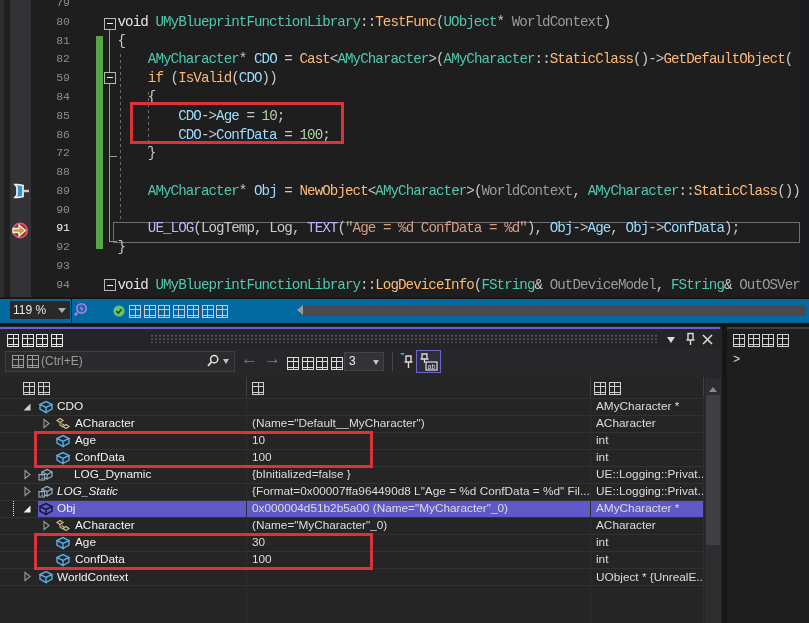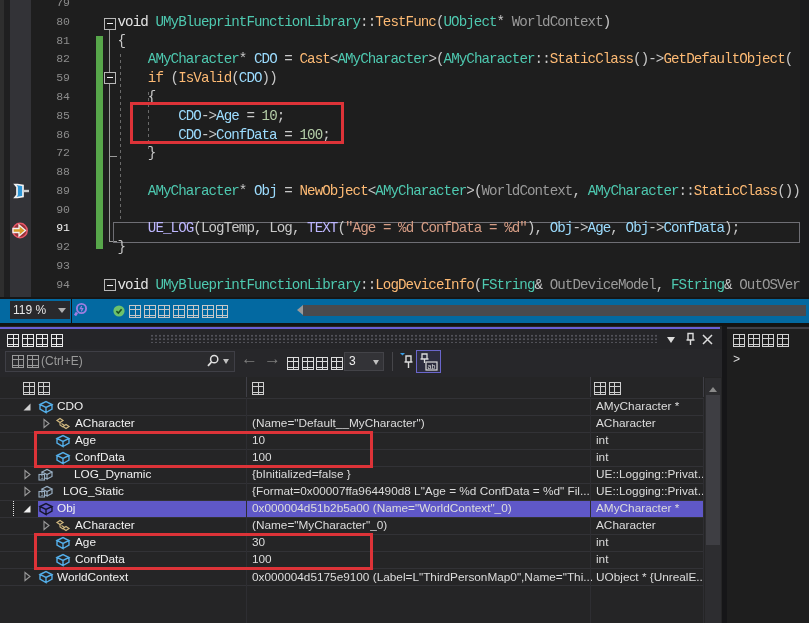--- a/index.html
+++ b/index.html
@@ -216,35 +216,35 @@
         </div>
   <div class="row" style="top:85.25px;">
           <svg class="icon" style="left:23px;top:3px;" width="9" height="11" viewBox="0 0 9 11">
             <polygon points="2,1.5 7,5.5 2,9.5" fill="none" stroke="#9a9a9a" stroke-width="1.1"></polygon>
           </svg>
           <svg class="icon" style="left:38px;top:2px;" width="16" height="14" viewBox="0 0 16 14">
             <path d="M4 4 L9 1.5 L14 4 L9 6.5 Z M4 4 L4 8.5 L9 11 L9 6.5 M14 4 L14 8.5 L9 11" fill="none" stroke="#9ab0c4" stroke-width="1.2"></path>
             <rect x="1" y="6.5" width="5.5" height="5.5" fill="#252526" stroke="#9ab0c4" stroke-width="1.1"></rect>
             <text x="2.6" y="11" font-size="5.5" fill="#9ab0c4" font-family="Liberation Sans">1</text>
           </svg>
-          <span class="nm" style="left:63px;color:#f0f0f0;">LOG_Static</span>
+          <span class="nm" style="left:57px;color:#f0f0f0;font-style:italic;">LOG_Static</span>
           <span class="vl">{Format=0x00007ffa964490d8 L"Age = %d ConfData = %d" Fil...</span>
           <span class="ty">UE::Logging::Privat...</span>
         </div>
   <div class="row" style="top:102.30px;">
           <div class="abs" style="left:38px;top:0;width:665px;height:17px;background:#5f58c8;"></div>
           <div class="abs" style="left:13px;top:0;width:689px;height:16px;border:1px dotted #e8e8e8;"></div>
           <svg class="icon" style="left:22px;top:4px;" width="10" height="10" viewBox="0 0 10 10">
             <polygon points="1.5,8.5 8.5,8.5 8.5,1.5" fill="#f0f0f0"></polygon>
           </svg>
           <svg class="icon" style="left:38px;top:2px;" width="16" height="14" viewBox="0 0 16 14">
             <path d="M2 4.5 L8 1.5 L14 4.5 L8 7.5 Z M2 4.5 L2 9 L8 12.5 L8 7.5 M14 4.5 L14 9 L8 12.5" fill="none" stroke="#16162e" stroke-width="1.4"></path>
           </svg>
           <span class="nm" style="left:57px;color:#f0f0f0;">Obj</span>
-          <span class="vl">0x000004d51b2b5a00 (Name="WorldContext"_0)</span>
+          <span class="vl">0x000004d51b2b5a00 (Name="MyCharacter"_0)</span>
           <span class="ty">AMyCharacter *</span>
         </div>
   <div class="row" style="top:119.35px;">
           <svg class="icon" style="left:42px;top:3px;" width="9" height="11" viewBox="0 0 9 11">
             <polygon points="2,1.5 7,5.5 2,9.5" fill="none" stroke="#9a9a9a" stroke-width="1.1"></polygon>
           </svg>
           <svg class="icon" style="left:55px;top:2px;" width="16" height="14" viewBox="0 0 16 14">
             <path d="M2 3.5 L5 1.5 L8 3.5 L5 5.5 Z" fill="none" stroke="#d2b980" stroke-width="1.2"></path>
             <path d="M8 9.5 L11 7.5 L14 9.5 L11 11.5 Z" fill="none" stroke="#d2b980" stroke-width="1.2"></path>
             <path d="M6.5 6.5 L9.5 8.5 M5 5.5 L5 8 L8 10" fill="none" stroke="#d2b980" stroke-width="1.1"></path>
@@ -270,21 +270,20 @@
           <span class="ty">int</span>
         </div>
   <div class="row" style="top:170.50px;">
           <svg class="icon" style="left:23px;top:3px;" width="9" height="11" viewBox="0 0 9 11">
             <polygon points="2,1.5 7,5.5 2,9.5" fill="none" stroke="#9a9a9a" stroke-width="1.1"></polygon>
           </svg>
           <svg class="icon" style="left:38px;top:2px;" width="16" height="14" viewBox="0 0 16 14">
             <path d="M2 4.5 L8 1.5 L14 4.5 L8 7.5 Z M2 4.5 L2 9 L8 12.5 L8 7.5 M14 4.5 L14 9 L8 12.5" fill="none" stroke="#54aee8" stroke-width="1.4"></path>
           </svg>
           <span class="nm" style="left:57px;color:#f0f0f0;">WorldContext</span>
-          <span class="vl">0x000004d5175e9100 (Label=L"ThirdPersonMap0",Name="Thi...</span>
           <span class="ty">UObject * {UnrealE...</span>
         </div>
   <div class="gline" style="top:0.00px;"></div>
   <div class="gline" style="top:17.05px;"></div>
   <div class="gline" style="top:34.10px;"></div>
   <div class="gline" style="top:51.15px;"></div>
   <div class="gline" style="top:68.20px;"></div>
   <div class="gline" style="top:85.25px;"></div>
   <div class="gline" style="top:102.30px;"></div>
   <div class="gline" style="top:119.35px;"></div>

